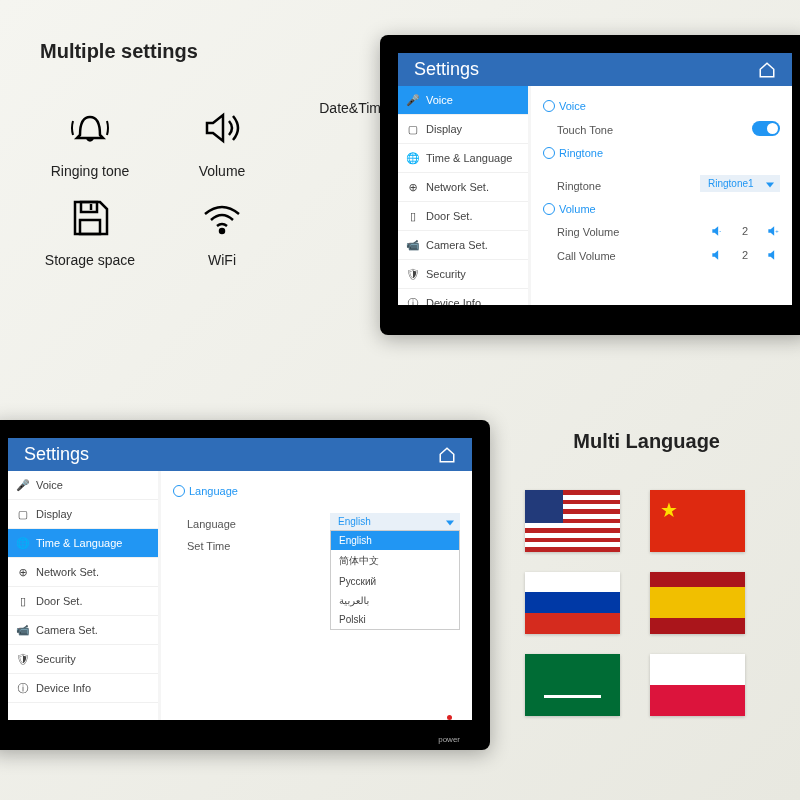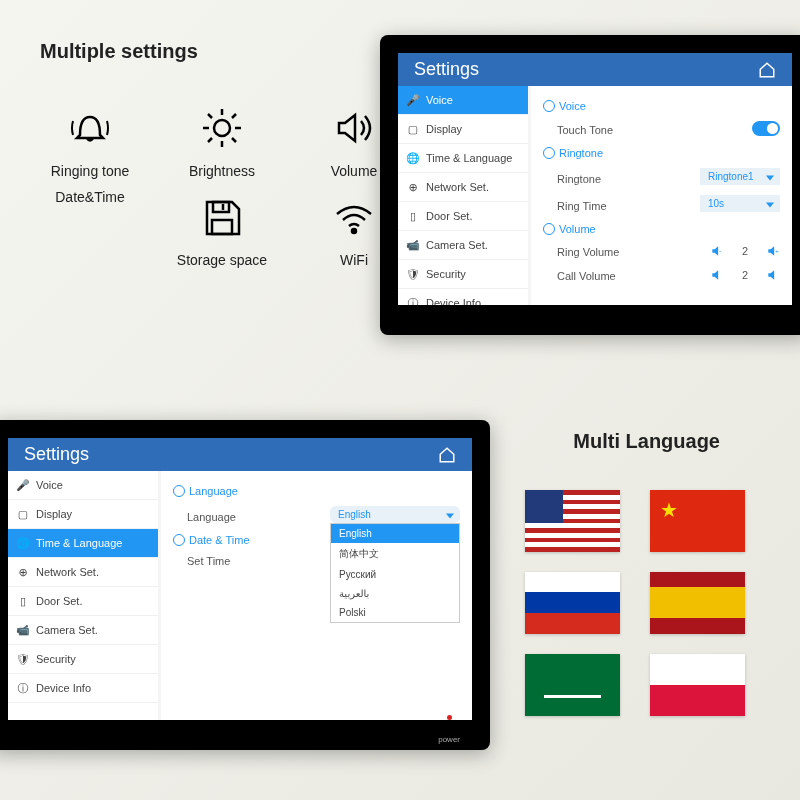--- a/index.html
+++ b/index.html
@@ -24,25 +24,25 @@
 .sidebar { width: 130px; background: #fff; display: flex; flex-direction: column; font-size: 11px; position: relative; z-index: 1; }
 .side-item { display: flex; align-items: center; gap: 6px; padding: 7px 8px; color: #444; border-bottom: 1px solid #f0f0f0; }
 .side-item.active { background: #2196f3; color: #fff; }
 .side-ic { width: 14px; height: 14px; display: inline-flex; align-items: center; justify-content: center; flex-shrink: 0; }
 .content { flex: 1; padding: 8px 12px; font-size: 11px; color: #555; background: #fff; margin-left: 3px; }
 .sec-label { color: #2196f3; font-size: 11px; margin: 6px 0 4px; display: flex; align-items: center; gap: 4px; }
 .sec-label::before { content: ''; width: 10px; height: 10px; border: 1.5px solid #2196f3; border-radius: 50%; display: inline-block; }
 .row { display: flex; align-items: flex-end; justify-content: space-between; padding: 5px 0 5px 14px; }
 .toggle { width: 28px; height: 15px; background: #2196f3; border-radius: 8px; position: relative; }
 .toggle::after { content: ''; position: absolute; right: 2px; top: 2px; width: 11px; height: 11px; background: #fff; border-radius: 50%; }
-.dropdown { background: #e8f0f8; padding: 3px 22px 3px 8px; font-size: 10px; color: #2196f3; position: relative; min-width: 80px; }
+.dropdown { background: #e8f0f8; padding: 3px 22px 3px 8px; font-size: 10px; color: #2196f3; position: relative; min-width: 80px; margin-top: 7px; }
 .dropdown::after { content: ''; position: absolute; right: 6px; top: 50%; transform: translateY(-30%); border-left: 4px solid transparent; border-right: 4px solid transparent; border-top: 5px solid #2196f3; }
 .vol-ctrl { display: flex; align-items: center; gap: 18px; color: #2196f3; font-size: 11px; }
 
-.dd-open { position: relative; border-radius: 6px; }
+.dd-open { position: relative; }
 .dd-menu { position: absolute; top: 100%; left: 0; right: 0; background: #fff; border: 1px solid #ccc; z-index: 10; }
 .dd-opt { padding: 4px 8px; font-size: 10px; color: #444; }
 .dd-opt.sel { background: #2196f3; color: #fff; }
 
 .power-lbl { position: absolute; bottom: 6px; right: 30px; color: #aaa; font-size: 8px; display: flex; flex-direction: column; align-items: center; gap: 15px; }
 .power-dot { width: 5px; height: 5px; background: #d22; border-radius: 50%; }
 
 .flag-grid { position: absolute; top: 490px; right: 55px; display: grid; grid-template-columns: repeat(2, 95px); gap: 20px 30px; }
 .flag { width: 95px; height: 62px; box-shadow: 0 1px 3px rgba(0,0,0,0.2); }
 .flag-us { background: linear-gradient(to bottom, #b22 0%, #b22 7.7%, #fff 7.7%, #fff 15.4%, #b22 15.4%, #b22 23%, #fff 23%, #fff 30.7%, #b22 30.7%, #b22 38.4%, #fff 38.4%, #fff 46%, #b22 46%, #b22 53.8%, #fff 53.8%, #fff 61.5%, #b22 61.5%, #b22 69.2%, #fff 69.2%, #fff 76.9%, #b22 76.9%, #b22 84.6%, #fff 84.6%, #fff 92.3%, #b22 92.3%); position: relative; }
@@ -70,36 +70,20 @@
         <path d="M22 35 Q25 40 28 35" fill="none"></path>
         <path d="M8 18 Q6 25 8 32" stroke-width="2"></path>
         <path d="M42 18 Q44 25 42 32" stroke-width="2"></path>
       </svg>
     </div>
     <div class="lbl">Ringing tone</div>
   </div>
   <div class="feature">
     <div class="icn">
       <svg width="50" height="50" viewBox="0 0 50 50" fill="none" stroke="#000" stroke-width="2.5">
-        <circle cx="25" cy="25" r="8"></circle>
-        <line x1="25" y1="6" x2="25" y2="12"></line>
-          <line x1="25" y1="38" x2="25" y2="44"></line>
-        <line x1="6" y1="25" x2="12" y2="25"></line>
-          <line x1="38" y1="25" x2="44" y2="25"></line>
-        <line x1="11" y1="11" x2="15" y2="15"></line>
-          <line x1="35" y1="35" x2="39" y2="39"></line>
-        <line x1="39" y1="11" x2="35" y2="15"></line>
-          <line x1="15" y1="35" x2="11" y2="39"></line>
-      </svg>
-    </div>
-    <div class="lbl">Brightness</div>
-  </div>
-  <div class="feature">
-    <div class="icn">
-      <svg width="50" height="50" viewBox="0 0 50 50" fill="none" stroke="#000" stroke-width="2.5">
         <path d="M10 20 L16 20 L26 12 L26 38 L16 30 L10 30 Z"></path>
         <path d="M32 18 Q38 25 32 32"></path>
         <path d="M36 13 Q46 25 36 37"></path>
       </svg>
     </div>
     <div class="lbl">Volume</div>
   </div>
   <div class="feature">
     <div class="lbl">Date&amp;Time</div>
   </div>
@@ -176,24 +160,20 @@
       <div class="content">
         <div class="sec-label">Voice</div>
         <div class="row">
           <span>Touch Tone</span>
           <div class="toggle"></div>
         </div>
         <div class="sec-label">Ringtone</div>
         <div class="row">
           <span>Ringtone</span>
           <div class="dropdown">Ringtone1</div>
-        </div>
-        <div class="row">
-          <span>Ring Time</span>
-          <div class="dropdown">10s</div>
         </div>
         <div class="sec-label">Volume</div>
         <div class="row">
           <span>Ring Volume</span>
           <div class="vol-ctrl">
             <span>
                 <svg width="14" height="14" viewBox="0 0 24 24" fill="#2196f3">
                   <path d="M4 9v6h4l6 5V4l-6 5H4z"></path>
                   <text x="16" y="16" font-size="10">-</text>
                 </svg>
@@ -282,21 +262,20 @@
             <span>English</span>
             <div class="dd-menu">
               <div class="dd-opt sel">English</div>
               <div class="dd-opt">简体中文</div>
               <div class="dd-opt">Русский</div>
               <div class="dd-opt">بالعربية</div>
               <div class="dd-opt">Polski</div>
             </div>
           </div>
         </div>
-        <div class="sec-label">Date &amp; Time</div>
         <div class="row">
           <span>Set Time</span>
         </div>
       </div>
     </div>
   </div>
   <div class="power-lbl">
     <div class="power-dot"></div>
     <span>power</span>
   </div>

